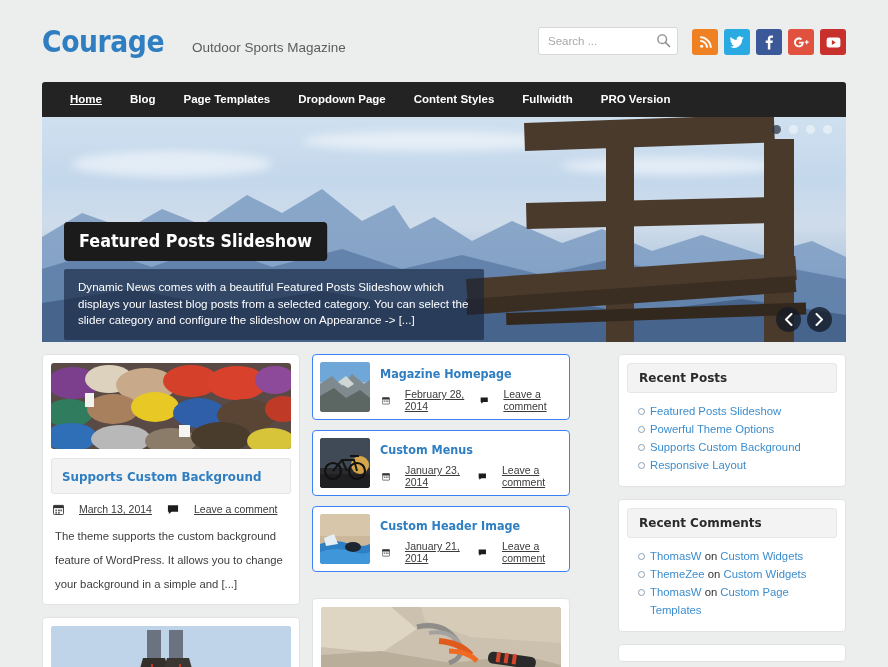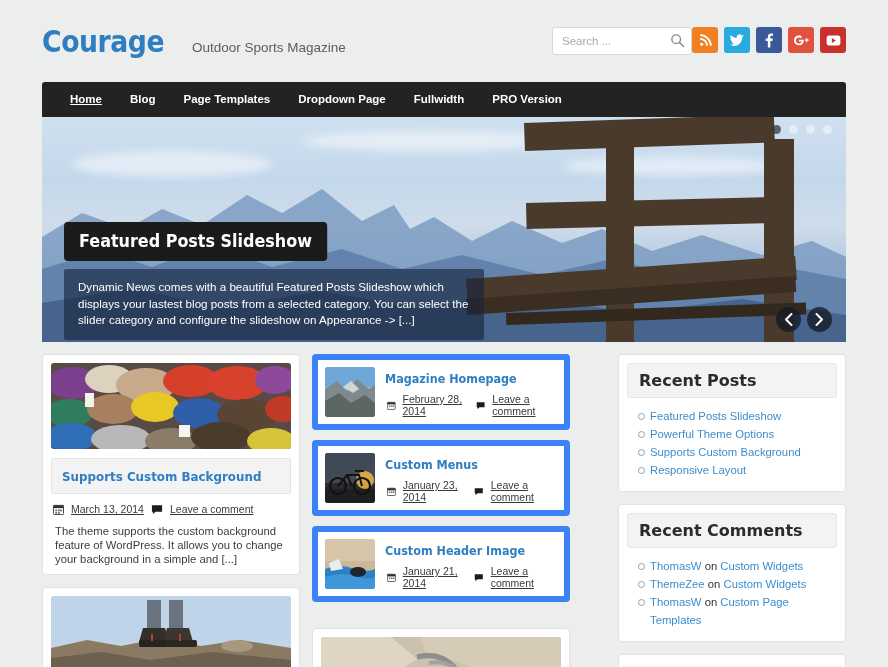--- a/index.html
+++ b/index.html
@@ -26,21 +26,21 @@
   .logo {
     font-family: "DejaVu Sans", sans-serif;
     font-weight: bold;
     font-size: 31px;
     color: #2e7ec1;
     letter-spacing: -0.5px;
     transform: scaleX(0.86);
     transform-origin: left center;
   }
   .tagline { font-size: 13.5px; color: #5d5d5d; margin-left: -8px; }
-  .header-right { margin-left: auto; display: flex; align-items: flex-start; gap: 0; }
+  .header-right { margin-left: auto; display: flex; align-items: flex-end; gap: 14px; }
 
   .searchbox {
     position: relative;
     width: 140px; height: 28px;
   }
   .searchbox input {
     width: 140px; height: 28px;
     border: 1px solid #d8d8d8;
     border-radius: 3px;
     background: #fff;
@@ -176,36 +176,36 @@
   .post-title {
     font-family: "DejaVu Sans", sans-serif;
     font-weight: bold;
     font-size: 12.5px;
     color: #2e7ec1;
     transform: scaleX(0.95);
     transform-origin: left center;
     display: inline-block;
   }
   .meta {
-    display: flex; align-items: center; gap: 7px;
+    display: flex; align-items: center; gap: 15px;
     margin-top: 9px; padding-left: 2px;
     font-size: 10.5px; color: #3a3a3a;
   }
   .meta span.lnk { text-decoration: underline; }
   .excerpt {
     margin-top: 9px;
     font-size: 11.3px;
-    line-height: 14px;
+    line-height: 24px;
     color: #3d3d3d;
     padding: 0 4px;
   }
 
   .mini-card {
     background: #fff;
-    border: 6px solid #3b82f6;
+    border: 1px solid #3b82f6;
     border-radius: 4px;
     padding: 7px;
     display: flex; gap: 10px;
   }
   .mini-thumb { width: 50px; height: 50px; border-radius: 3px; overflow: hidden; flex: 0 0 50px; }
   .mini-body { padding-top: 2px; }
   .mini-title {
     font-family: "DejaVu Sans", sans-serif;
     font-weight: bold;
     font-size: 11.8px;
@@ -223,21 +223,21 @@
     border-radius: 4px;
     padding: 8px;
   }
   .widget-title {
     background: #f3f3f3;
     border: 1px solid #e6e6e6;
     border-radius: 3px;
     padding: 7px 11px;
     font-family: "DejaVu Sans", sans-serif;
     font-weight: bold;
-    font-size: 16px;
+    font-size: 12px;
     color: #2b2b2b;
   }
   .widget ul { list-style: none; padding: 9px 4px 4px 10px; }
   .widget li {
     font-size: 11.3px;
     line-height: 18px;
     color: #3c8dcd;
     position: relative;
     padding-left: 13px;
   }
@@ -305,20 +305,21 @@
         </a>
       </div>
     </div>
   </div>
 
   <div class="navbar">
     <a class="nav-item active">Home</a>
     <a class="nav-item">Blog</a>
     <a class="nav-item">Page Templates</a>
     <a class="nav-item">Dropdown Page</a>
+    <a class="nav-item">Content Styles</a>
     <a class="nav-item">Fullwidth</a>
     <a class="nav-item">PRO Version</a>
   </div>
 
   <div class="slider">
     <div class="sky"></div>
     <div class="cloud" style="left:30px;top:34px;width:200px;height:26px"></div>
     <div class="cloud" style="left:260px;top:14px;width:260px;height:20px"></div>
     <div class="cloud" style="left:520px;top:40px;width:220px;height:18px"></div>
 

